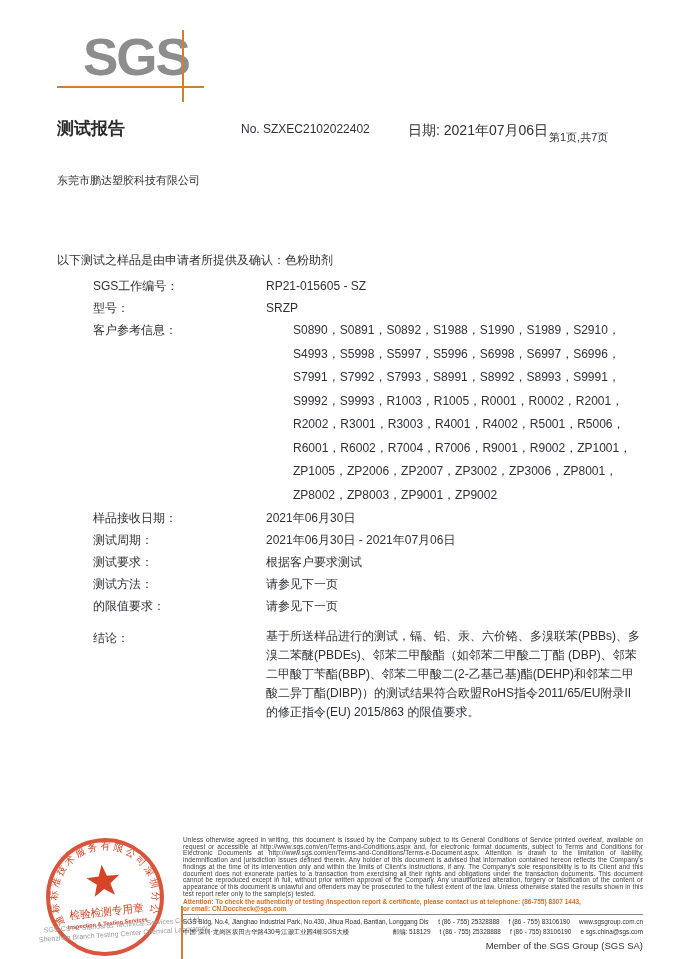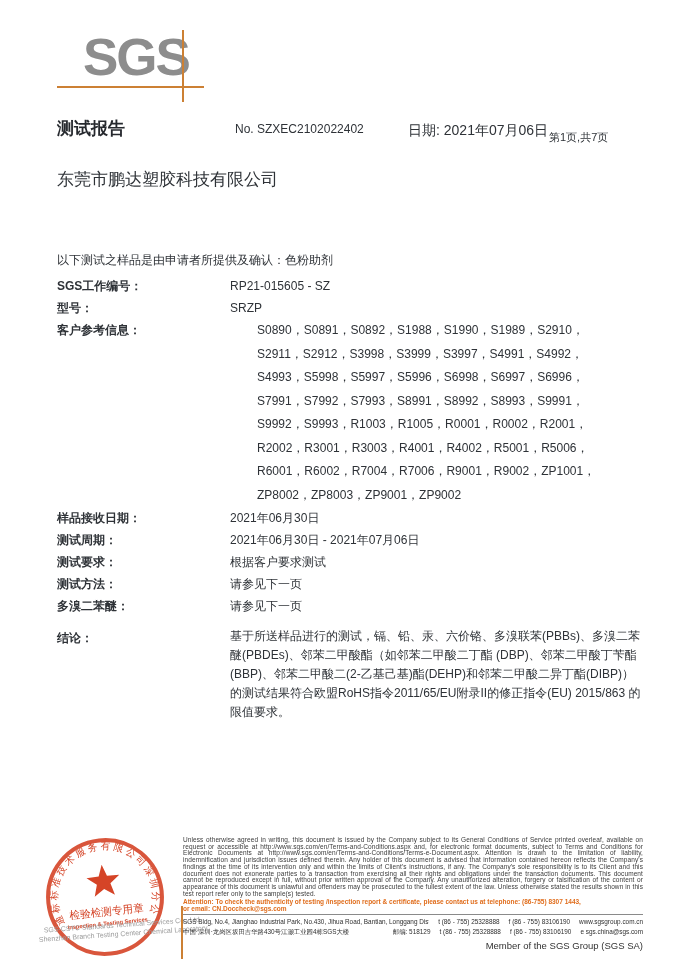--- a/index.html
+++ b/index.html
@@ -9,30 +9,30 @@
   }
   
   .logo-text{
     position:absolute;left:84px;top:31px;font-size:52px;line-height:52px;font-weight:700;
     color:#8d8d8d;letter-spacing:-2px;transform:scaleX(1.02);
   }
   .logo-hline{position:absolute;left:57px;top:86px;width:147px;height:2px;background:#cc8034;}
   .logo-vline{position:absolute;left:182px;top:30px;width:2px;height:72px;background:#cc8034;}
   
   .doc-title{position:absolute;left:57px;top:117px;font-size:17px;font-weight:700;color:#26292e;}
-  .doc-no{position:absolute;left:235px;top:122px;font-size:12px;}
+  .doc-no{position:absolute;left:241px;top:122px;font-size:12px;}
   .doc-date{position:absolute;left:408px;top:122px;font-size:14px;}
   .doc-page{position:absolute;left:549px;top:130px;font-size:11px;}
   
-  .applicant{position:absolute;left:57px;top:167px;font-size:17px;line-height:26px;font-weight:500;}
+  .applicant{position:absolute;left:57px;top:167px;font-size:11px;line-height:26px;font-weight:500;}
   
   .content{position:absolute;left:57px;top:249px;width:586px;font-size:12px;}
   .statement{line-height:22px;margin-bottom:4px;font-weight:500;}
   .row{display:flex;align-items:flex-start;}
-  .row .lbl{width:173px;flex:none;line-height:22px;font-weight:700;}
+  .row .lbl{width:173px;flex:none;line-height:22px;font-weight:400;margin-left:36px;}
   .row .val{flex:1;line-height:22px;}
   .row .val.refs div{line-height:23.5px;margin-left:27px;}
   .row .val.para{line-height:19px;}
   
   .stamp{position:absolute;left:42px;top:834px;transform:rotate(-6deg);}
   .stamp-company{
     position:absolute;left:34px;top:921px;width:178px;text-align:center;
     font-size:7px;line-height:8.5px;color:#9b9b9b;transform:rotate(-4deg);
   }
   .footer-text{position:absolute;left:183px;top:837px;width:460px;}
@@ -75,26 +75,26 @@
 
     <div class="row">
       <div class="lbl">型号：</div>
       <div class="val">SRZP</div>
     </div>
 
     <div class="row">
       <div class="lbl">客户参考信息：</div>
       <div class="val refs">
         <div>S0890，S0891，S0892，S1988，S1990，S1989，S2910，</div>
-        <div>S2911，S2912，S3998，S3999，S3997，S4991，S4992，</div>
         <div>S4993，S5998，S5997，S5996，S6998，S6997，S6996，</div>
         <div>S7991，S7992，S7993，S8991，S8992，S8993，S9991，</div>
         <div>S9992，S9993，R1003，R1005，R0001，R0002，R2001，</div>
         <div>R2002，R3001，R3003，R4001，R4002，R5001，R5006，</div>
         <div>R6001，R6002，R7004，R7006，R9001，R9002，ZP1001，</div>
+        <div>ZP1005，ZP2006，ZP2007，ZP3002，ZP3006，ZP8001，</div>
         <div>ZP8002，ZP8003，ZP9001，ZP9002</div>
       </div>
     </div>
 
     <div class="row">
       <div class="lbl">样品接收日期：</div>
       <div class="val">2021年06月30日</div>
     </div>
 
     <div class="row">
@@ -106,21 +106,21 @@
       <div class="lbl">测试要求：</div>
       <div class="val">根据客户要求测试</div>
     </div>
 
     <div class="row">
       <div class="lbl">测试方法：</div>
       <div class="val">请参见下一页</div>
     </div>
 
     <div class="row">
-      <div class="lbl">多溴二苯醚：</div>
+      <div class="lbl">的限值要求：</div>
       <div class="val">请参见下一页</div>
     </div>
 
     <div class="row" style="margin-top:10px;">
       <div class="lbl">结论：</div>
       <div class="val para">基于所送样品进行的测试，镉、铅、汞、六价铬、多溴联苯(PBBs)、多溴二苯醚(PBDEs)、邻苯二甲酸酯（如邻苯二甲酸二丁酯 (DBP)、邻苯二甲酸丁苄酯(BBP)、邻苯二甲酸二(2-乙基己基)酯(DEHP)和邻苯二甲酸二异丁酯(DIBP)）的测试结果符合欧盟RoHS指令2011/65/EU附录II的修正指令(EU) 2015/863 的限值要求。</div>
     </div>
   </div>
 
   <svg class="stamp" width="126" height="126" viewBox="0 0 124 124">

